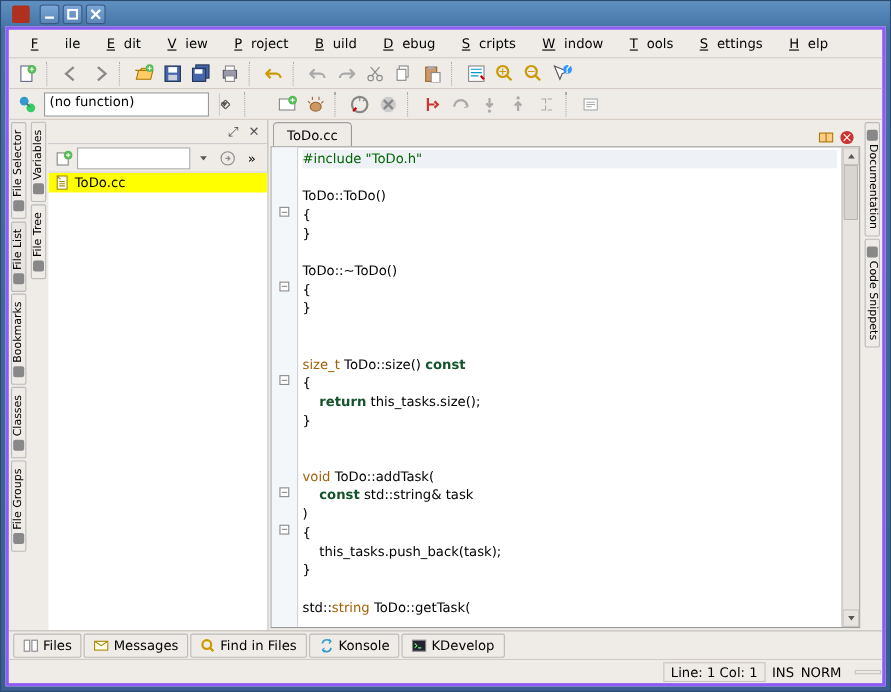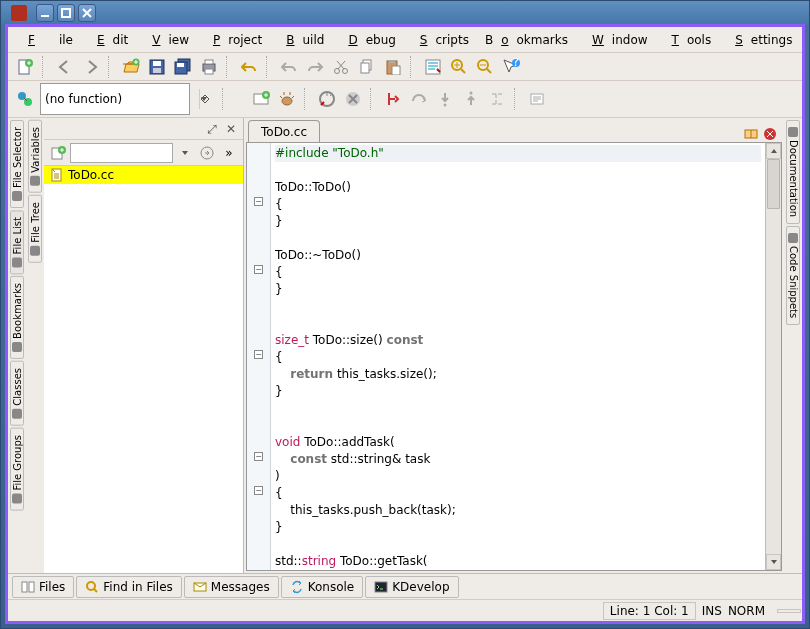--- a/index.html
+++ b/index.html
@@ -9,21 +9,21 @@
 .titlebar .title{flex:1;font-weight:bold;font-size:12px}
 .winbtn{width:18px;height:18px;background:linear-gradient(#7aa6d8,#5a86b8);border:1px solid #3a5a85;border-radius:3px;margin-left:3px;display:flex;align-items:center;justify-content:center;cursor:pointer}
 .winbtn svg{width:10px;height:10px;stroke:#fff;stroke-width:2;fill:none}
 .content{position:absolute;top:24px;left:5px;right:5px;bottom:5px;background:#efebe7;border:3px solid #8b5cf6;display:flex;flex-direction:column}
 .menubar{height:26px;display:flex;align-items:center;padding:0 4px;border-bottom:1px solid #d4ccc4}
 .menubar span{padding:4px 8px;cursor:pointer}
 .menubar .u{text-decoration:underline}
 .toolbar{display:flex;align-items:center;padding:2px 6px;gap:4px;border-bottom:1px solid #d4ccc4;min-height:28px}
 .tbtn{width:22px;height:22px;display:flex;align-items:center;justify-content:center;cursor:pointer;border-radius:2px}
 .sep{width:6px;height:22px;border-left:1px dotted #aaa;margin:0 2px}
-.funcsel{display:flex;align-items:center;border:1px solid #999;background:#fff;height:32px;width:150px}
+.funcsel{display:flex;align-items:flex-start;border:1px solid #999;background:#fff;height:22px;width:150px}
 .funcsel input{flex:1;border:0;padding:0 4px;background:transparent;outline:none}
 .funcsel .dd{width:14px;height:20px;border-left:1px solid #ccc;display:flex;align-items:center;justify-content:center;cursor:pointer}
 .main{flex:1;display:flex;min-height:0}
 .leftside{width:18px;display:flex;flex-direction:column;gap:2px;padding:2px}
 .rightside{width:18px;display:flex;flex-direction:column;gap:2px;padding:2px}
 .sidetab{writing-mode:vertical-rl;transform:rotate(180deg);padding:6px 2px;border:1px solid #bbb;background:#efebe7;font-size:10px;cursor:pointer;display:flex;align-items:center;gap:3px;border-radius:2px}
 .sidetab.wicon::before{content:"";width:10px;height:10px;display:inline-block;background:#888;border-radius:2px}
 .sidetab.active{background:#e8e4e0}
 .panel{width:200px;border-right:1px solid #bbb;display:flex;flex-direction:column}
 .paneltop{height:22px;display:flex;align-items:center;padding:0 4px;gap:3px;border-bottom:1px solid #ccc}
@@ -37,23 +37,23 @@
 .fileitem .ficon{width:14px;height:14px}
 .editor{flex:1;display:flex;flex-direction:column;min-width:0}
 .tabbar{height:24px;display:flex;align-items:flex-end;padding:0 4px;position:relative}
 .tab{height:22px;padding:0 12px;border:1px solid #999;border-bottom:0;background:#efebe7;display:flex;align-items:center;border-radius:4px 4px 0 0;cursor:pointer}
 .tabbar .rightctrls{margin-left:auto;display:flex;gap:3px;padding-right:2px}
 .rightctrls .ctl{width:16px;height:16px;cursor:pointer;display:flex;align-items:center;justify-content:center}
 .code{flex:1;display:flex;background:#fff;border:1px solid #999;margin:0 2px 2px;min-height:0;position:relative}
 .gutter{width:24px;background:#f3f7fa;border-right:1px solid #d0d4d8}
 .codetext{flex:1;font-family:"DejaVu Sans Mono","Bitstream Vera Sans Mono",monospace;font-size:13px;white-space:pre;padding:2px 4px;overflow:hidden;line-height:17px}
 .cur{background:#eef2f6}
-.kw{color:#737373;font-weight:bold}
+.kw{color:#14532d;font-weight:bold}
 .pp{color:#006400}
-.ty{color:#be185d}
+.ty{color:#a16207}
 .scroll{width:16px;background:#e8e4e0;border-left:1px solid #c0bcb8;position:relative}
 .scroll .up,.scroll .dn{height:16px;display:flex;align-items:center;justify-content:center;cursor:pointer;background:#e8e4e0;border:1px solid #c8c4c0}
 .scroll .up{position:absolute;top:0;left:0;right:0}
 .scroll .dn{position:absolute;bottom:0;left:0;right:0}
 .scroll .thumb{position:absolute;top:16px;left:1px;right:1px;height:50px;background:#d8d4d0;border:1px solid #b8b4b0;border-radius:1px}
 .foldmarks{position:absolute;left:0;width:24px;top:0;bottom:0;pointer-events:none}
 .fm{position:absolute;left:7px;width:9px;height:9px;border:1px solid #888;background:#fff;font-size:8px;line-height:7px;text-align:center;color:#555}
 .bottombar{height:26px;display:flex;align-items:center;padding:0 4px;gap:2px;border-top:1px solid #c0bcb8}
 .btab{height:22px;padding:0 8px;border:1px solid #bbb;background:#efebe7;display:flex;align-items:center;gap:4px;border-radius:2px;cursor:pointer;font-size:11px}
 .btab .bi{width:14px;height:14px}
@@ -86,21 +86,20 @@
 <div class="content">
 
   <div class="menubar">
     <span><span class="u">F</span><span></span>ile</span>
     <span><span class="u">E</span>dit</span>
     <span><span class="u">V</span>iew</span>
     <span><span class="u">P</span>roject</span>
     <span><span class="u">B</span>uild</span>
     <span><span class="u">D</span>ebug</span>
     <span><span class="u">S</span>cripts</span>
-    <span>B<span class="u">o</span>okmarks</span>
     <span><span class="u">W</span>indow</span>
     <span><span class="u">T</span>ools</span>
     <span><span class="u">S</span>ettings</span>
     <span><span class="u">H</span>elp</span>
   </div>
 
   <div class="toolbar">
     <div class="tbtn">
         <svg width="18" height="18" viewBox="0 0 18 18">
           <rect x="3" y="2" width="10" height="14" fill="#fff" stroke="#668"></rect>
@@ -413,31 +412,31 @@
   <div class="bottombar">
     <div class="btab">
         <svg class="bi" viewBox="0 0 14 14">
           <rect x="1" y="2" width="5" height="10" fill="#fff" stroke="#888"></rect>
           <rect x="8" y="2" width="5" height="10" fill="#fff" stroke="#888"></rect>
         </svg>
         <span>Files</span>
       </div>
     <div class="btab">
         <svg class="bi" viewBox="0 0 14 14">
+          <rect x="1" y="3" width="12" height="8" fill="#ffe" stroke="#a80"></rect>
+          <path d="M1 3l6 4 6-4" stroke="#a80" fill="none"></path>
+        </svg>
+        <span>Messages</span>
+      </div>
+    <div class="btab">
+        <svg class="bi" viewBox="0 0 14 14">
           <circle cx="6" cy="6" r="4" fill="none" stroke="#c90" stroke-width="2"></circle>
           <path d="M9 9l3 3" stroke="#c90" stroke-width="2"></path>
         </svg>
         <span>Find in Files</span>
-      </div>
-    <div class="btab">
-        <svg class="bi" viewBox="0 0 14 14">
-          <rect x="1" y="3" width="12" height="8" fill="#ffe" stroke="#a80"></rect>
-          <path d="M1 3l6 4 6-4" stroke="#a80" fill="none"></path>
-        </svg>
-        <span>Messages</span>
       </div>
     <div class="btab">
         <svg class="bi" viewBox="0 0 14 14">
           <path d="M3 5a4 4 0 017-2M11 9a4 4 0 01-7 2" fill="none" stroke="#39c" stroke-width="1.5"></path>
           <path d="M9 1l2 2-2 2M5 13l-2-2 2-2" fill="none" stroke="#39c"></path>
         </svg>
         <span>Konsole</span>
       </div>
     <div class="btab">
         <svg class="bi" viewBox="0 0 14 14">

